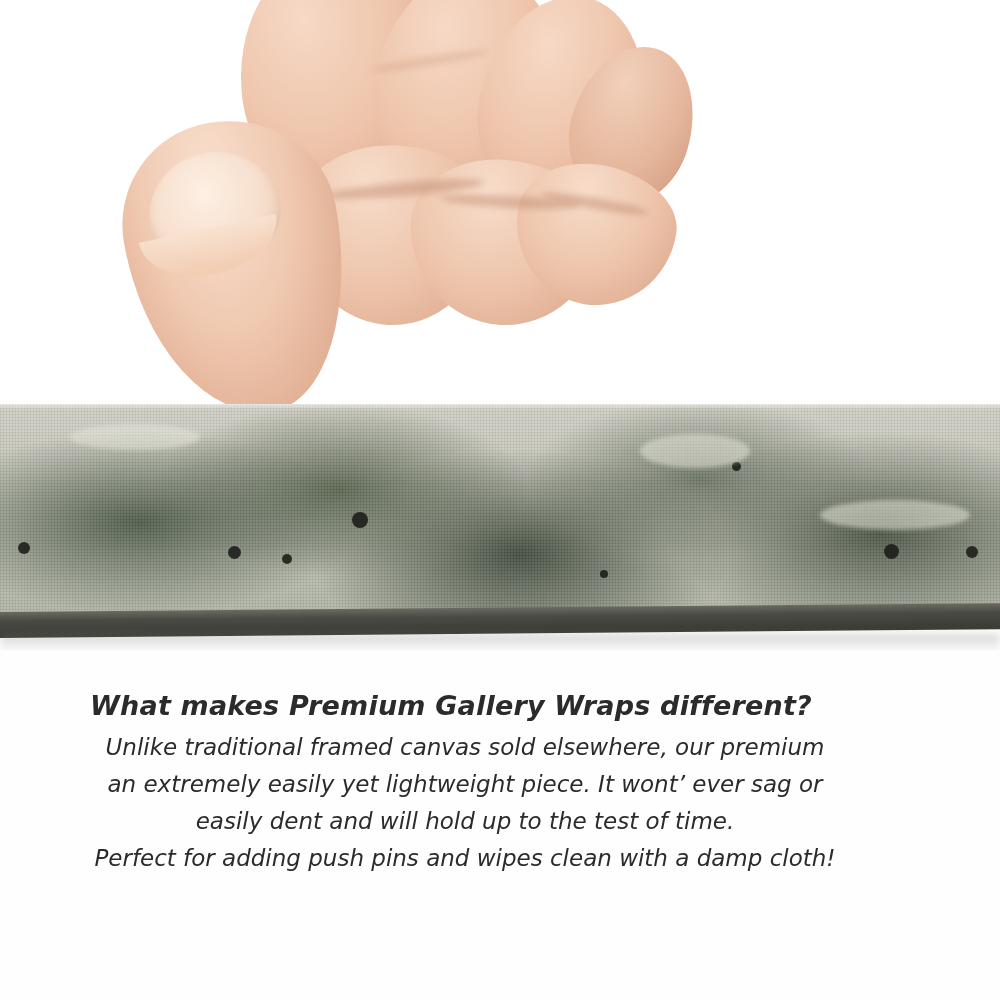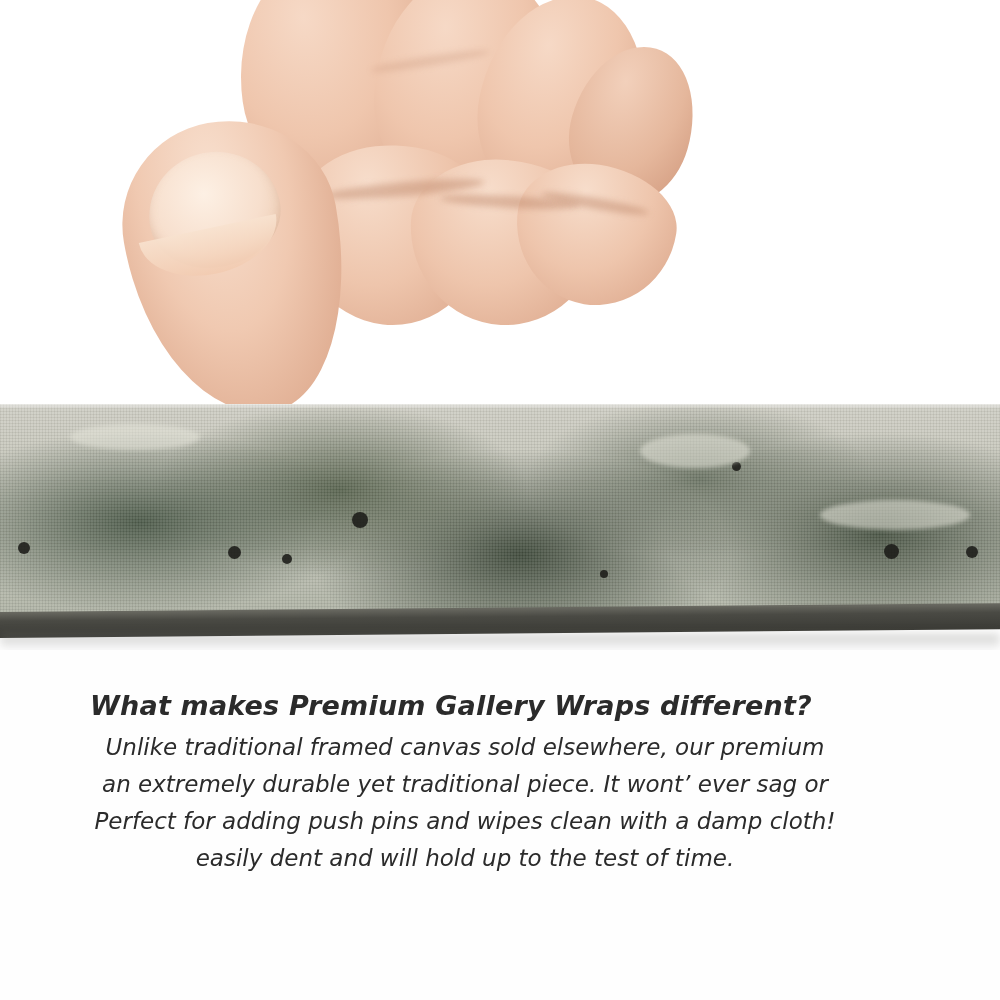--- a/index.html
+++ b/index.html
@@ -223,19 +223,19 @@
       <div class="strip-light" style="left:820px;top:96px;width:150px;height:30px;"></div>
     </div>
     <div class="canvas-side"></div>
     <div class="canvas-shadow"></div>
   </div>
 
   <div class="caption">
     <h2>What makes Premium Gallery Wraps different?</h2>
     <p>
       <span class="line">Unlike traditional framed canvas sold elsewhere, our premium</span>
-      <span class="line">an extremely durable yet traditional piece. It wont’ ever sag or</span>
+      <span class="line">an extremely easily yet lightweight piece. It wont’ ever sag or</span>
+      <span class="line">easily dent and will hold up to the test of time.</span>
       <span class="line">Perfect for adding push pins and wipes clean with a damp cloth!</span>
-      <span class="line">easily dent and will hold up to the test of time.</span>
     </p>
   </div>
 
 </div>
 
 </body></html>

